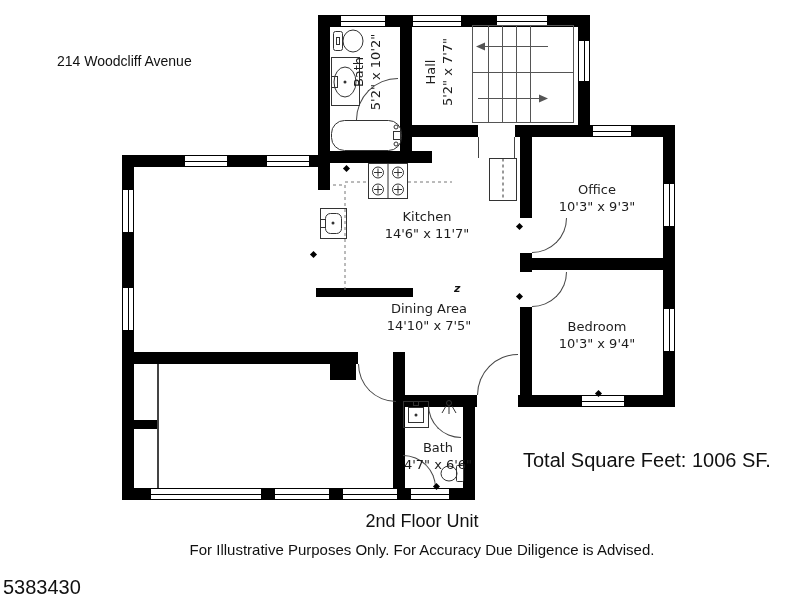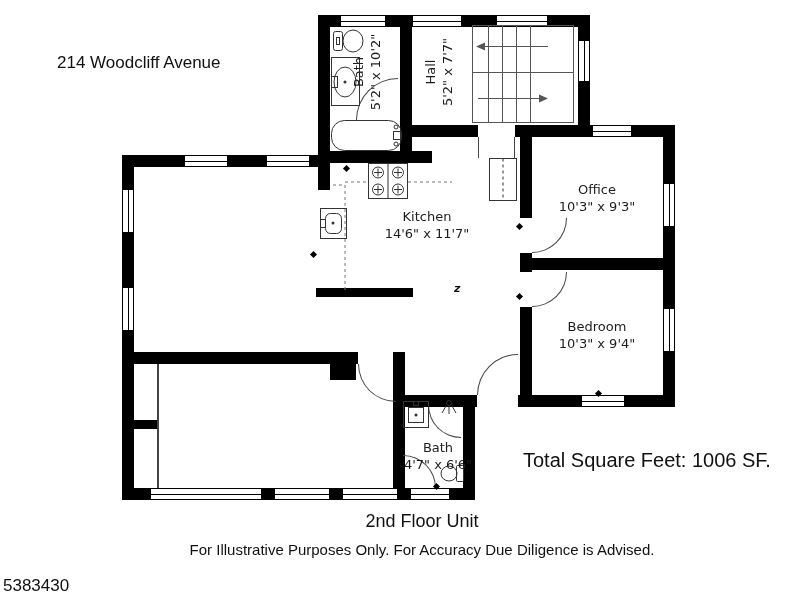--- a/index.html
+++ b/index.html
@@ -20,25 +20,25 @@
   .tl{position:absolute;background:#444;}
   
   .tick{position:absolute;width:5px;height:5px;background:#000;transform:rotate(45deg);}
   
   .rlabel{position:absolute;transform:translate(-50%,-50%);text-align:center;white-space:nowrap;
           font-family:"DejaVu Sans",sans-serif;font-size:13px;line-height:1.3;color:#1d1d1d;}
   .vlabel{position:absolute;transform:translate(-50%,-50%) rotate(-90deg);text-align:center;white-space:nowrap;
           font-family:"DejaVu Sans",sans-serif;font-size:13px;line-height:1.3;color:#1d1d1d;}
   .rlabel span,.vlabel span{display:block;}
   
-  .title{position:absolute;left:57px;top:53px;font-size:17px;color:#111;}
+  .title{position:absolute;left:57px;top:53px;font-size:14px;color:#111;}
   .sqft{position:absolute;left:523px;top:449px;font-size:20px;color:#111;}
   .floor{position:absolute;left:22px;top:511px;width:800px;text-align:center;font-size:18px;color:#111;}
   .disc{position:absolute;left:22px;top:541px;width:800px;text-align:center;font-size:15px;color:#111;}
-  .lid{position:absolute;left:3px;top:576px;font-size:17px;color:#111;}
+  .lid{position:absolute;left:3px;top:576px;font-size:20px;color:#111;}
   svg{position:absolute;left:0;top:0;}
 </style>
 </head>
 <body>
 
 <div id="canvas">
 
   <div class="w" style="left:318px;top:15px;width:272px;height:12px"></div>
   <div class="w" style="left:318px;top:15px;width:12px;height:148px"></div>
   <div class="w" style="left:400px;top:15px;width:12px;height:148px"></div>
@@ -190,20 +190,24 @@
     <span>5'2" x 7'7"</span>
   </div>
   <div class="rlabel" style="left:597px;top:199px">
     <span>Office</span>
     <span>10'3" x 9'3"</span>
   </div>
   <div class="rlabel" style="left:427px;top:226px">
     <span>Kitchen</span>
     <span>14'6" x 11'7"</span>
   </div>
+  <div class="rlabel" style="left:429px;top:318px">
+    <span>Dining Area</span>
+    <span>14'10" x 7'5"</span>
+  </div>
   <div class="rlabel" style="left:597px;top:336px">
     <span>Bedroom</span>
     <span>10'3" x 9'4"</span>
   </div>
   <div class="rlabel" style="left:438px;top:457px">
     <span>Bath</span>
     <span>4'7" x 6'6"</span>
   </div>
 
   <div class="title">214 Woodcliff Avenue</div>

